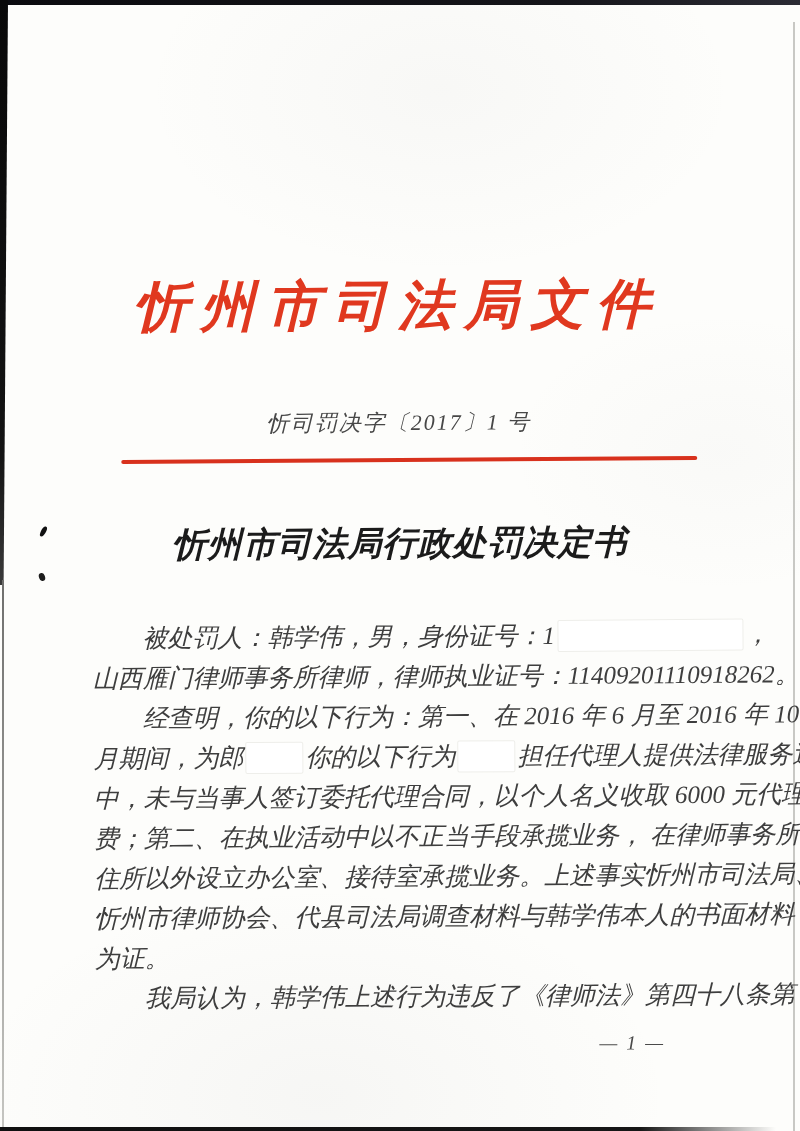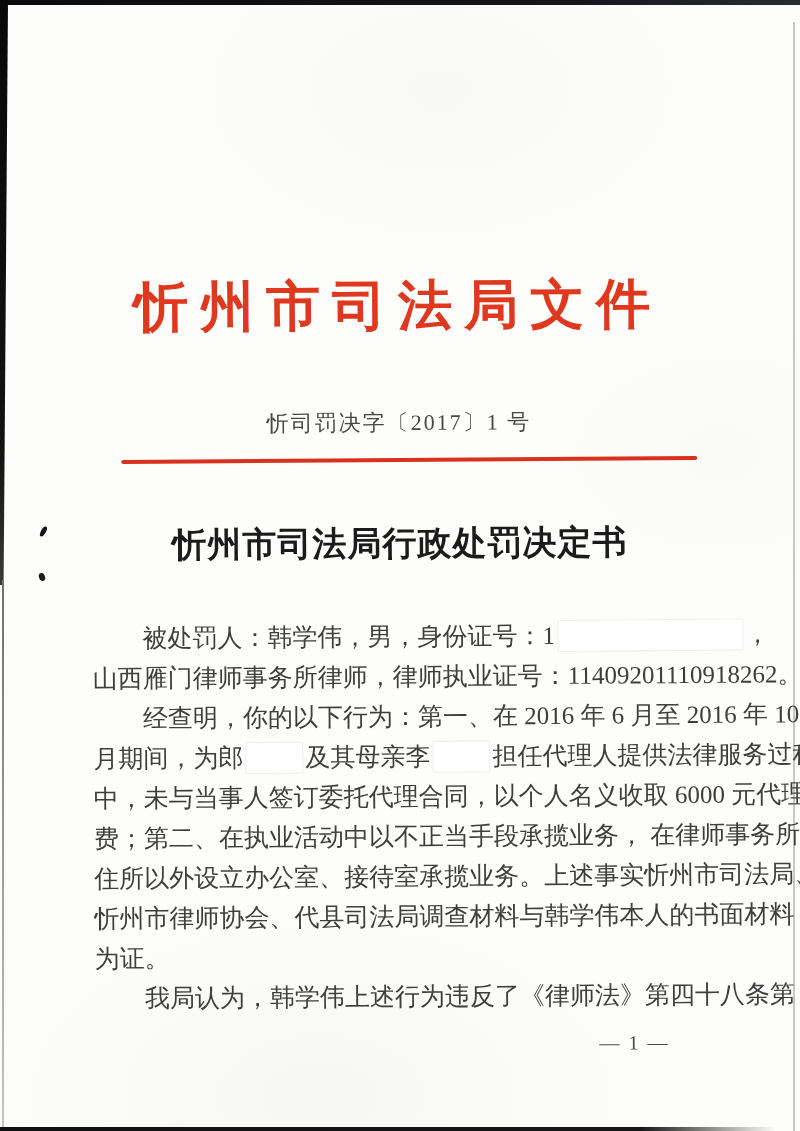--- a/index.html
+++ b/index.html
@@ -6,20 +6,21 @@
     --header-red:#e0381f;
     --rule-red:#d8311d;
   }
   html,body{margin:0;padding:0;background:#ffffff;}
   .page{
     position:relative;
     width:800px;height:1131px;
     background:#fdfdfb;
     overflow:hidden;
     font-family:"Liberation Serif","DejaVu Serif",serif;
+    font-style:italic;
   }
   
   .paper-shade{
     position:absolute;inset:0;pointer-events:none;
     background:
       radial-gradient(420px 260px at 55% 8%, rgba(150,150,150,0.05), rgba(0,0,0,0) 70%),
       radial-gradient(500px 300px at 40% 97%, rgba(140,140,140,0.06), rgba(0,0,0,0) 70%),
       radial-gradient(300px 200px at 90% 40%, rgba(160,160,160,0.04), rgba(0,0,0,0) 70%);
   }
   .rot{position:absolute;inset:0;transform:rotate(-0.4deg);transform-origin:50% 50%;}
@@ -119,21 +120,21 @@
     <div class="doc-number">忻司罚决字〔2017〕1 号</div>
 
     <div class="red-rule"></div>
 
     <div class="doc-title">忻州市司法局行政处罚决定书</div>
 
     <div class="body-text">
       <div class="line indent"><span>被处罚人：韩学伟，男，身份证号：1</span><span class="redact w-lg"></span><span>，</span></div>
       <div class="line"><span>山西雁门律师事务所律师，律师执业证号：11409201110918262。</span></div>
       <div class="line indent"><span>经查明，你的以下行为：第一、在 2016 年 6 月至 2016 年 10</span></div>
-      <div class="line"><span>月期间，为郎</span><span class="redact w-sm"></span><span>及其母亲李</span><span class="redact w-sm"></span><span>担任代理人提供法律服务过程</span></div>
+      <div class="line"><span>月期间，为郎</span><span class="redact w-sm"></span><span>你的以下行为</span><span class="redact w-sm"></span><span>担任代理人提供法律服务过程</span></div>
       <div class="line"><span>中，未与当事人签订委托代理合同，以个人名义收取 6000 元代理</span></div>
       <div class="line"><span>费；第二、在执业活动中以不正当手段承揽业务， 在律师事务所</span></div>
       <div class="line"><span>住所以外设立办公室、接待室承揽业务。上述事实忻州市司法局、</span></div>
       <div class="line"><span>忻州市律师协会、代县司法局调查材料与韩学伟本人的书面材料</span></div>
       <div class="line"><span>为证。</span></div>
       <div class="line indent"><span>我局认为，韩学伟上述行为违反了《律师法》第四十八条第</span></div>
     </div>
 
     <div class="page-number">— 1 —</div>
 

